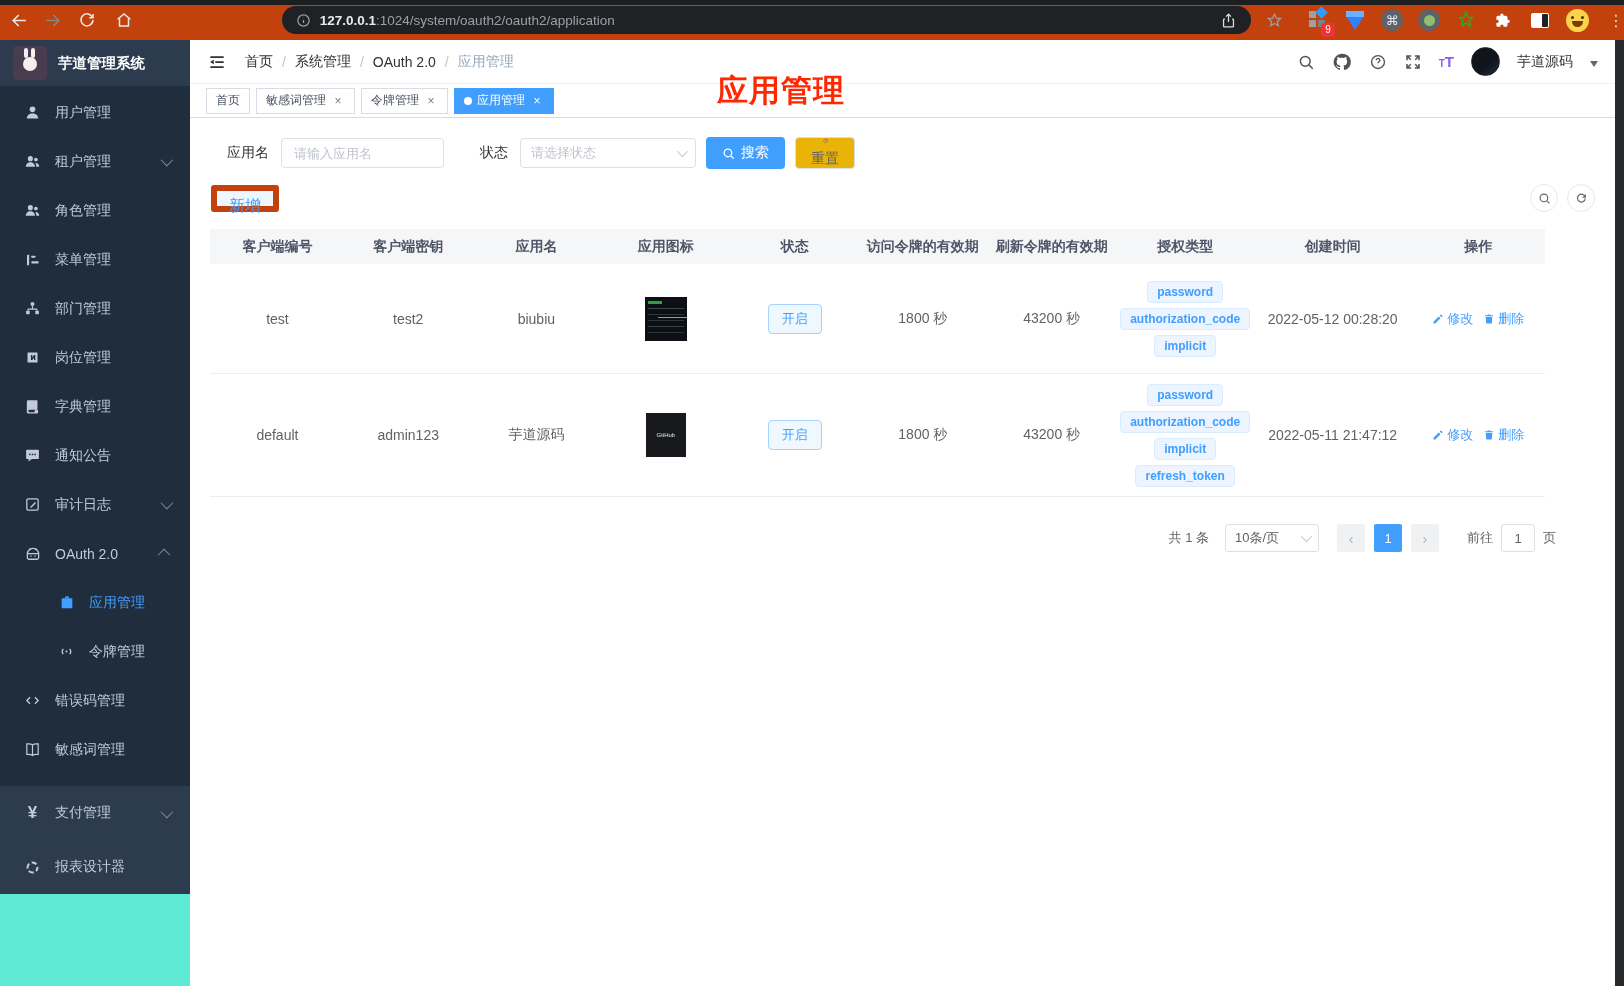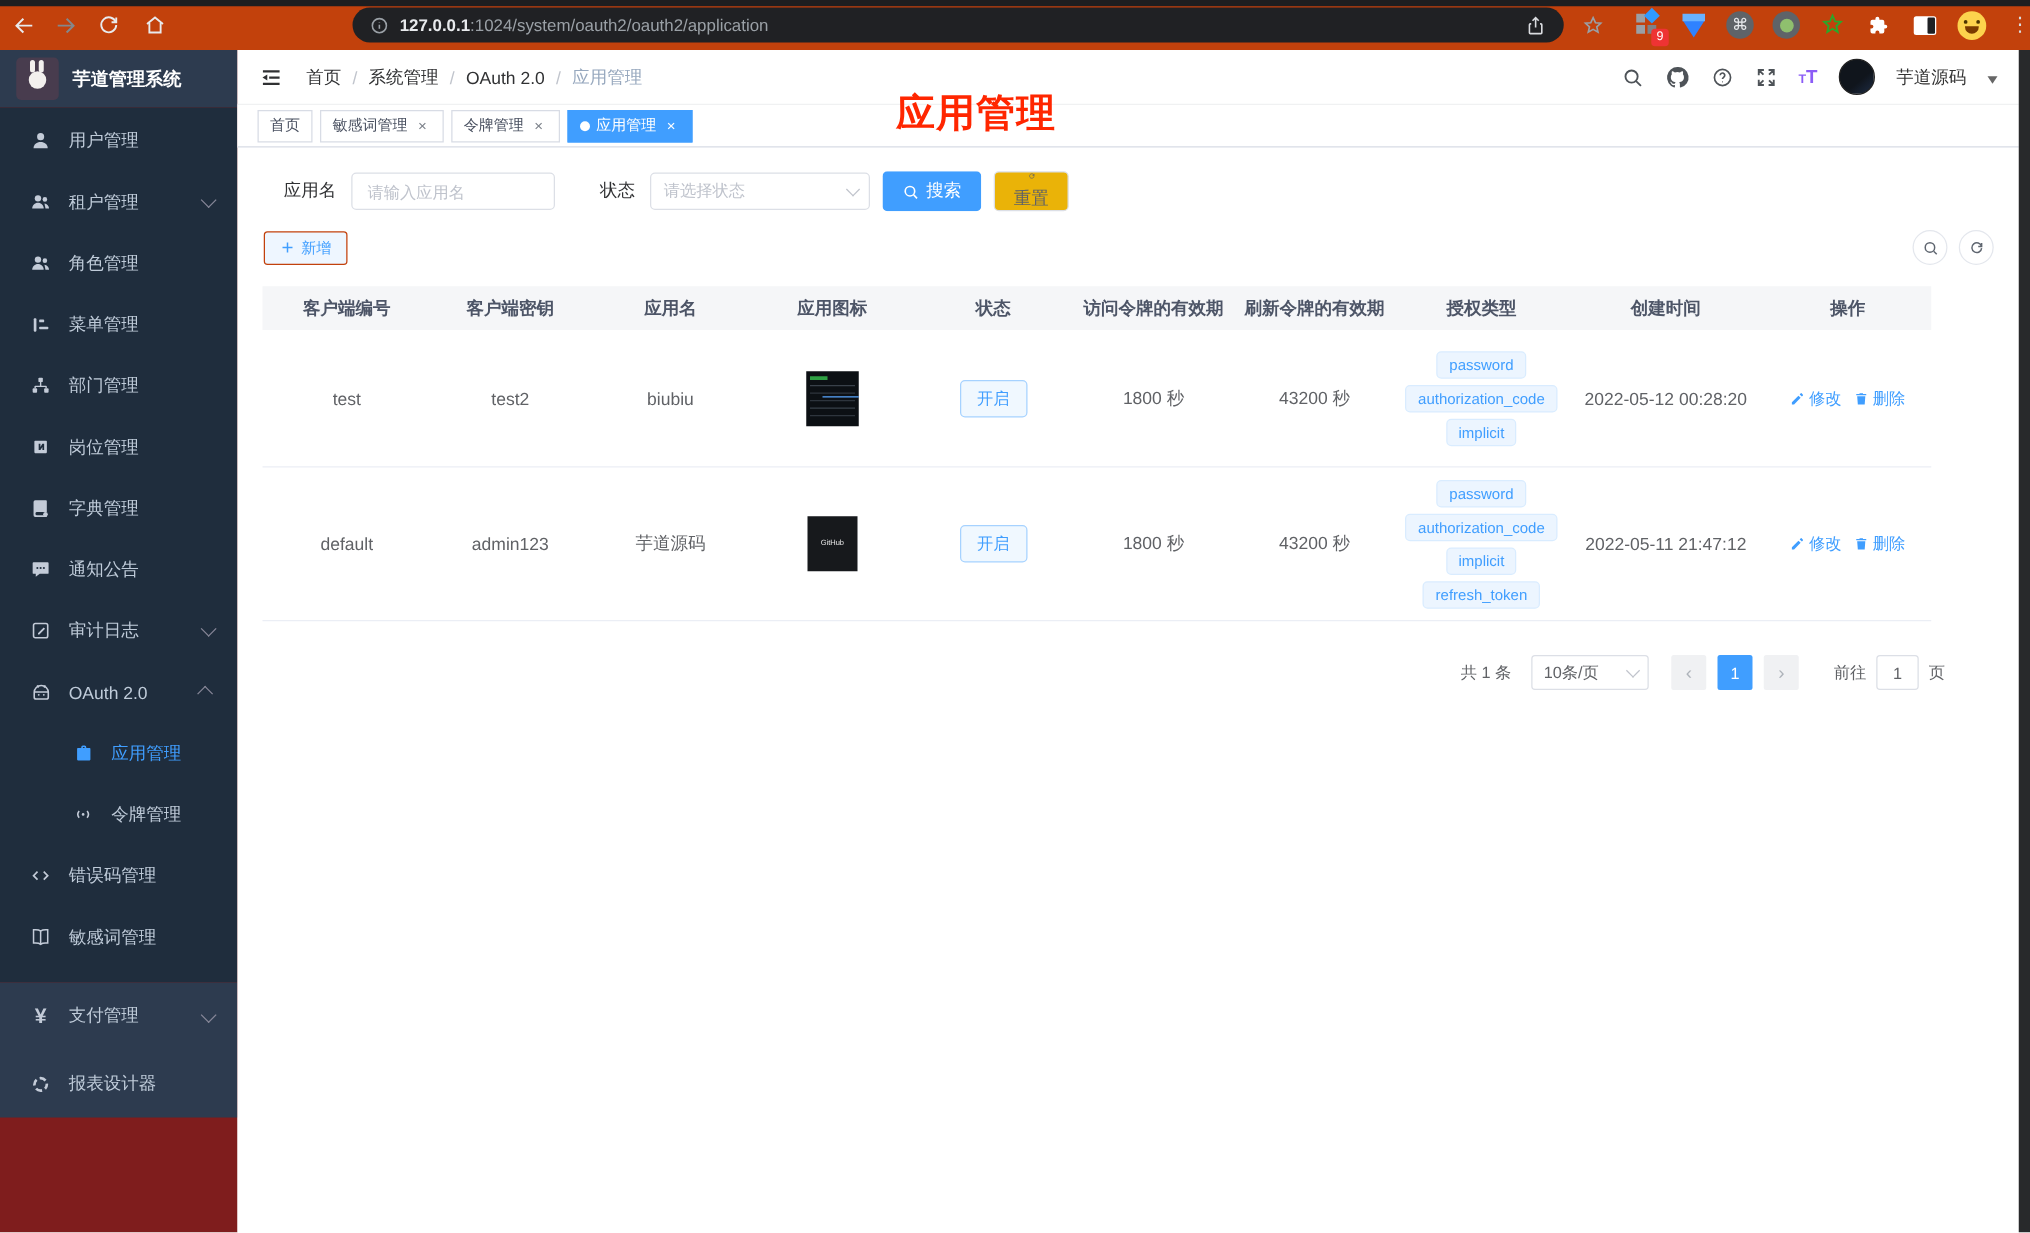--- a/index.html
+++ b/index.html
@@ -42,21 +42,21 @@
   .emoji::before { content:""; position:absolute; left:5px; top:7px; width:3px; height:3px; border-radius:50%;
                    background:#4b3500; box-shadow:10px 0 0 #4b3500; }
   .emoji::after { content:""; position:absolute; left:6px; top:12px; width:11px; height:6px; background:#7a3b00;
                   border-radius:0 0 8px 8px; }
   .dots3 { color:#dadce0; font-size:16px; letter-spacing:0; margin-left:6px; }
 
   
   .scroll-strip { position:absolute; right:0; top:40px; width:9px; height:946px; background:#28292b; z-index:40; }
 
   
-  .sidebar { position:absolute; left:0; top:40px; width:190px; height:946px; background:#7f1d1d; overflow:hidden; }
+  .sidebar { position:absolute; left:0; top:40px; width:190px; height:946px; background:#5eead4; overflow:hidden; }
   .logo { height:46px; display:flex; align-items:center; gap:11px; padding:0 13px; background:#2d3b4f; }
   .logo-img { width:34px; height:34px; border-radius:4px; background:#483c4e; position:relative; overflow:hidden; flex:0 0 auto;}
   .logo-img::before { content:""; position:absolute; left:10px; top:11px; width:14px; height:14px; border-radius:50%; background:#f3f0ee; }
   .logo-img::after { content:""; position:absolute; left:11px; top:2px; width:4px; height:10px; border-radius:3px;
                      background:#f3f0ee; box-shadow:7px 0 0 #f3f0ee; }
   .logo-title { color:#ffffff; font-size:14.5px; font-weight:bold; white-space:nowrap; }
   .menu-main { background:#1f2d3d; padding:2px 0 12px; }
   .m-item { height:49px; display:flex; align-items:center; padding-left:23px; gap:13px; color:#bfcbd9; font-size:14px; cursor:pointer; }
   .m-item .mi { width:19px; display:flex; justify-content:center; align-items:center; color:#c3cbd8; }
   .m-item.sub { padding-left:57px; }
@@ -107,37 +107,37 @@
   .f-select span { font-size:13px; color:#bfc3cc; }
   .sel-arrow { width:8px; height:8px; border-right:1.4px solid #c0c4cc; border-bottom:1.4px solid #c0c4cc;
                transform:rotate(45deg) translateY(-2px); }
   .gap36 { width:36px; }
   .btn { height:32px; border-radius:4px; font-size:14px; display:flex; align-items:center; gap:6px; padding:0 15px;
          cursor:pointer; border:1px solid transparent; }
   .btn-search { background:#409eff; color:#fff; margin-left:10px; }
   .btn-reset { background:#eab308; color:#606266; border-color:#dcdfe6; margin-left:10px;flex-direction:column; }
 
   .toolbar { display:flex; align-items:center; padding:15px 20px 0 21px; }
-  .btn-add { height:27px; font-size:12px; padding:0 12px; background:#eef6ff; border:1px solid #c2410c; color:#409eff;
-             border-radius:3px; display:flex; align-items:center; gap:5px; cursor:pointer; }
+  .btn-add { height:27px; font-size:16px; padding:0 12px; background:#eef6ff; border:6px solid #c2410c; color:#409eff;
+             border-radius:3px; display:flex; align-items:center; gap:5px; cursor:pointer;flex-direction:column; }
   .tool-circles { margin-left:auto; display:flex; gap:9px; }
   .circle-btn { width:28px; height:28px; border-radius:50%; border:1px solid #e4e7ed; background:#fff; color:#5f6670;
                 display:flex; align-items:center; justify-content:center; cursor:pointer; }
 
   
   .table { margin:17px 20px 0 20px; width:1335px; font-size:14px; }
   .thead { display:flex; align-items:center; height:35px; background:#f5f6f8; color:#4d5567; font-weight:bold; }
   .tc { text-align:center; flex:0 0 auto; }
   .c0{width:10.1%} .c1{width:9.5%} .c2{width:9.7%} .c3{width:9.7%} .c4{width:9.6%}
   .c5{width:9.6%} .c6{width:9.7%} .c7{width:10.3%} .c8{width:11.8%} .c9{width:10%}
   .trow { display:flex; align-items:center; border-bottom:1px solid #ebeef5; color:#606266; }
   .trow.h1 { height:110px; } .trow.h2 { height:123px; }
   .status-btn { display:inline-block; border:1px solid #a6d2ff; background:#f0f8ff; color:#409eff; font-size:13px;
                 padding:5px 13px; border-radius:4px; cursor:pointer; }
-  .grants { display:flex; flex-direction:column; align-items:center; gap:5px; }
+  .grants { display:flex; flex-direction:column; align-items:center; gap:5px;font-weight:bold; }
   .gtag { background:#ecf5ff; border:1px solid #d9ecff; color:#409eff; font-size:12px; line-height:20px;
           padding:0 9px; border-radius:4px; white-space:nowrap; }
   .appicon-shot { width:42px; height:44px; background:#0c1014; margin:0 auto; position:relative; overflow:hidden; }
   .appicon-shot::before { content:""; position:absolute; left:3px; top:4px; width:14px; height:3px; background:#2ea043; }
   .appicon-shot::after { content:""; position:absolute; left:3px; top:11px; right:3px; height:1px; background:#39414a;
                          box-shadow:0 6px 0 #2e353d, 0 12px 0 #2e353d, 0 18px 0 #39414a, 0 24px 0 #2e353d, 10px 9px 0 #58a6ff; }
   .appicon-gh { width:40px; height:44px; background:#17191c; margin:0 auto; display:flex; align-items:center; justify-content:center;
                 color:#e8e8e8; font-size:6px; letter-spacing:0; }
   .act-link { color:#409eff; font-size:13px; display:inline-flex; align-items:center; gap:3px; cursor:pointer; }
   .act-link + .act-link { margin-left:10px; }

